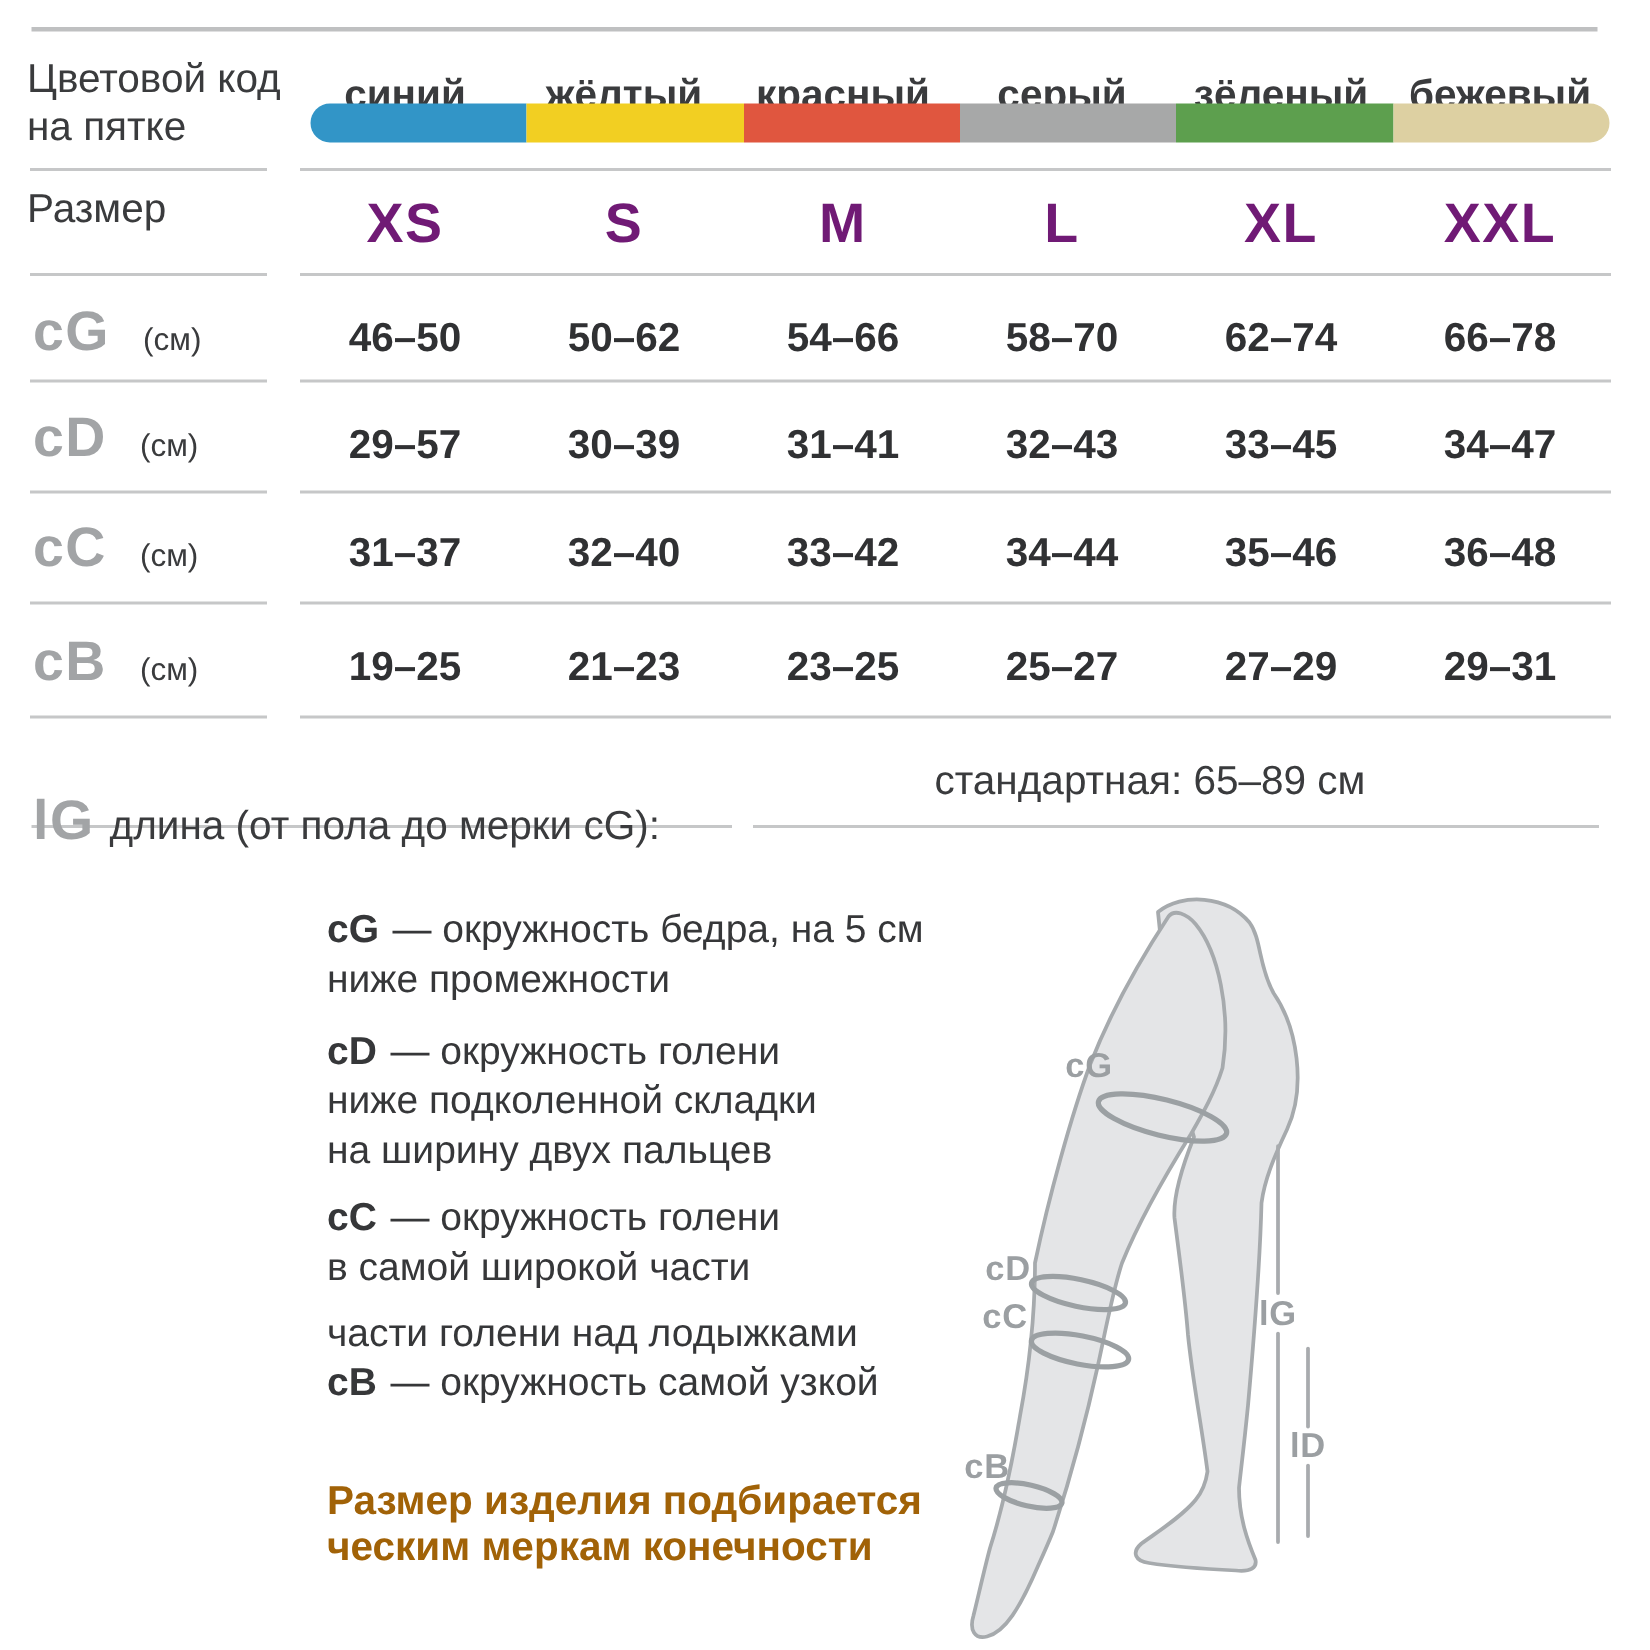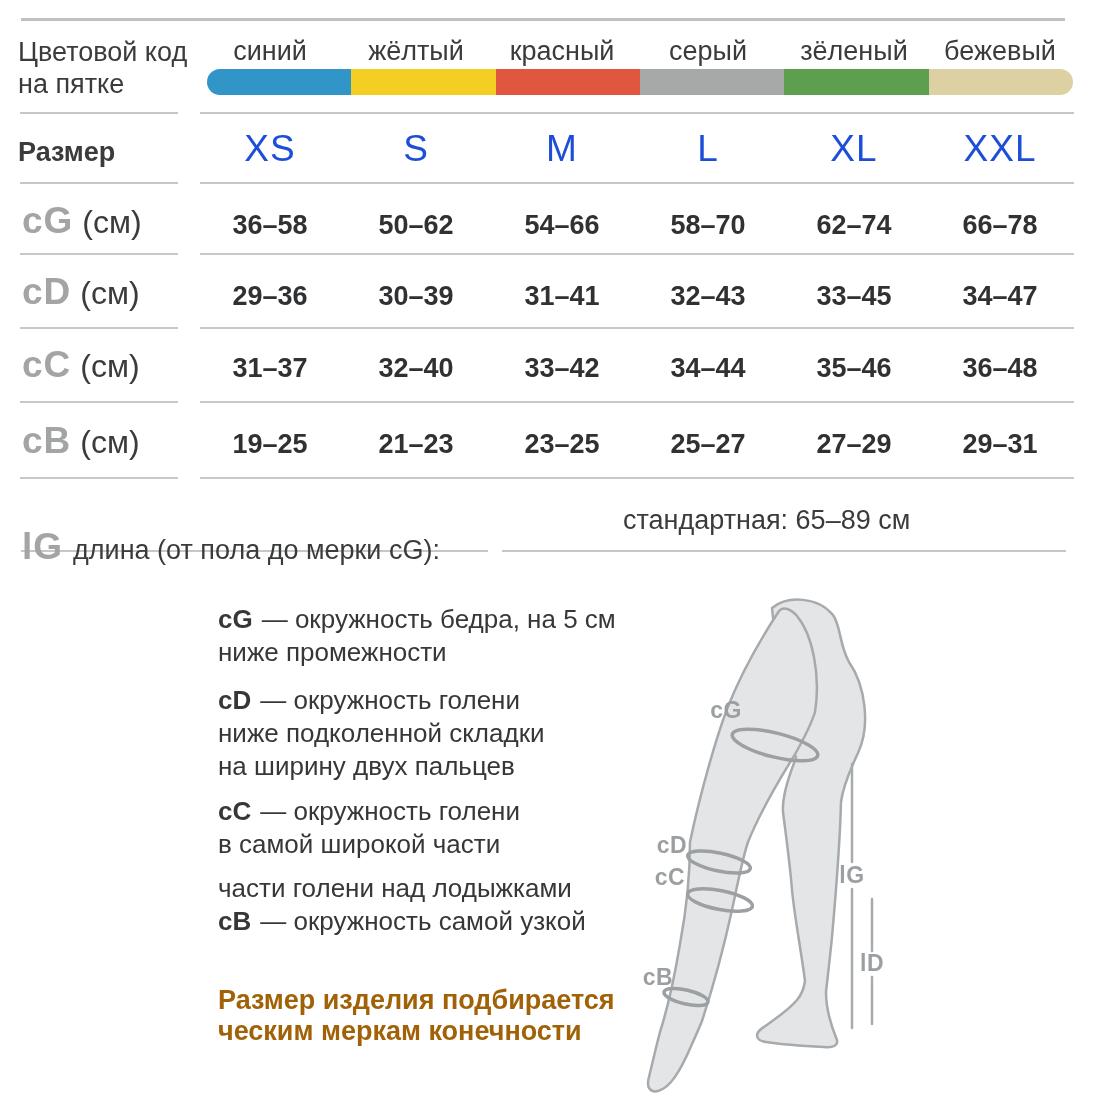--- a/index.html
+++ b/index.html
@@ -8,26 +8,26 @@
     font-family:"Liberation Sans", sans-serif;color:#363739;
   }
   .hr{position:absolute;height:2px;background:#c6c7c8;}
   .hr.top{height:3px;background:#bfc0c1;}
   
   .colorcode-label{position:absolute;left:18px;top:36px;width:185px;
     font-size:27px;line-height:32px;color:#3a3b3d;}
   .rowtitle{position:absolute;left:18px;font-size:27px;color:#3a3b3d;}
   .rowkey-wrap{position:absolute;left:22px;white-space:nowrap;}
   .key{font-size:37px;font-weight:bold;color:#a2a4a6;letter-spacing:1px;}
-  .unit{font-size:32px;color:#3a3b3d;margin-left:9px;}
+  .unit{font-size:21px;color:#3a3b3d;margin-left:22px;}
   
   .grid{position:absolute;left:197px;width:876px;display:flex;}
   .cell{flex:1;text-align:center;}
   .cname{font-size:27px;color:#3a3b3d;}
-  .size-cell{font-size:37px;font-weight:normal;color:#1d4ed8;letter-spacing:1px;}
+  .size-cell{font-size:37px;font-weight:bold;color:#701a75;letter-spacing:1px;}
   .val-cell{font-size:27px;font-weight:bold;color:#303133;}
   
   .colorbar{position:absolute;left:207px;top:69px;width:866px;height:26px;display:flex;}
   .colorbar .seg{flex:1;}
   .colorbar .seg:first-child{border-radius:13px 0 0 13px;}
   .colorbar .seg:last-child{border-radius:0 13px 13px 0;}
   
   .lg-row{position:absolute;left:22px;top:526px;white-space:nowrap;}
   .lg-row .lbl{font-size:27px;color:#3a3b3d;margin-left:10px;}
   .lg-value{position:absolute;left:623px;top:505px;font-size:27px;color:#3a3b3d;}
@@ -58,65 +58,65 @@
   <div class="hr" style="left:200px;top:327px;width:874px;"></div>
   <div class="hr" style="left:20px;top:401px;width:158px;"></div>
   <div class="hr" style="left:200px;top:401px;width:874px;"></div>
   <div class="hr" style="left:20px;top:477px;width:158px;"></div>
   <div class="hr" style="left:200px;top:477px;width:874px;"></div>
   <div class="hr" style="left:21px;top:550px;width:467px;"></div>
   <div class="hr" style="left:502px;top:550px;width:564px;"></div>
 
   <div class="colorcode-label">Цветовой код на пятке</div>
 
-  <div class="grid" style="top:36px;">
+  <div class="grid" style="top:48px;font-weight:bold;">
     <div class="cell cname">синий</div>
     <div class="cell cname">жёлтый</div>
     <div class="cell cname">красный</div>
     <div class="cell cname">серый</div>
     <div class="cell cname">зёленый</div>
     <div class="cell cname">бежевый</div>
   </div>
 
   <div class="colorbar">
     <div class="seg" style="background: rgb(50, 149, 199);"></div>
     <div class="seg" style="background: rgb(242, 207, 34);"></div>
     <div class="seg" style="background: rgb(224, 86, 63);"></div>
     <div class="seg" style="background: rgb(167, 168, 168);"></div>
     <div class="seg" style="background: rgb(93, 159, 78);"></div>
     <div class="seg" style="background: rgb(221, 208, 162);"></div>
   </div>
 
-  <div class="rowtitle" style="top:137px;font-weight:bold;">Размер</div>
+  <div class="rowtitle" style="top:124px;">Размер</div>
   <div class="grid" style="top:128px;">
     <div class="cell size-cell">XS</div>
     <div class="cell size-cell">S</div>
     <div class="cell size-cell">M</div>
     <div class="cell size-cell">L</div>
     <div class="cell size-cell">XL</div>
     <div class="cell size-cell">XXL</div>
   </div>
 
   <div class="rowkey-wrap" style="top:200px;">
     <span class="key">cG</span><span class="unit">(см)</span>
   </div>
   <div class="grid" style="top:210px;">
-    <div class="cell val-cell">36–58</div>
+    <div class="cell val-cell">46–50</div>
     <div class="cell val-cell">50–62</div>
     <div class="cell val-cell">54–66</div>
     <div class="cell val-cell">58–70</div>
     <div class="cell val-cell">62–74</div>
     <div class="cell val-cell">66–78</div>
   </div>
 
   <div class="rowkey-wrap" style="top:271px;">
     <span class="key">cD</span><span class="unit">(см)</span>
   </div>
   <div class="grid" style="top:281px;">
-    <div class="cell val-cell">29–36</div>
+    <div class="cell val-cell">29–57</div>
     <div class="cell val-cell">30–39</div>
     <div class="cell val-cell">31–41</div>
     <div class="cell val-cell">32–43</div>
     <div class="cell val-cell">33–45</div>
     <div class="cell val-cell">34–47</div>
   </div>
 
   <div class="rowkey-wrap" style="top:344px;">
     <span class="key">cC</span><span class="unit">(см)</span>
   </div>

